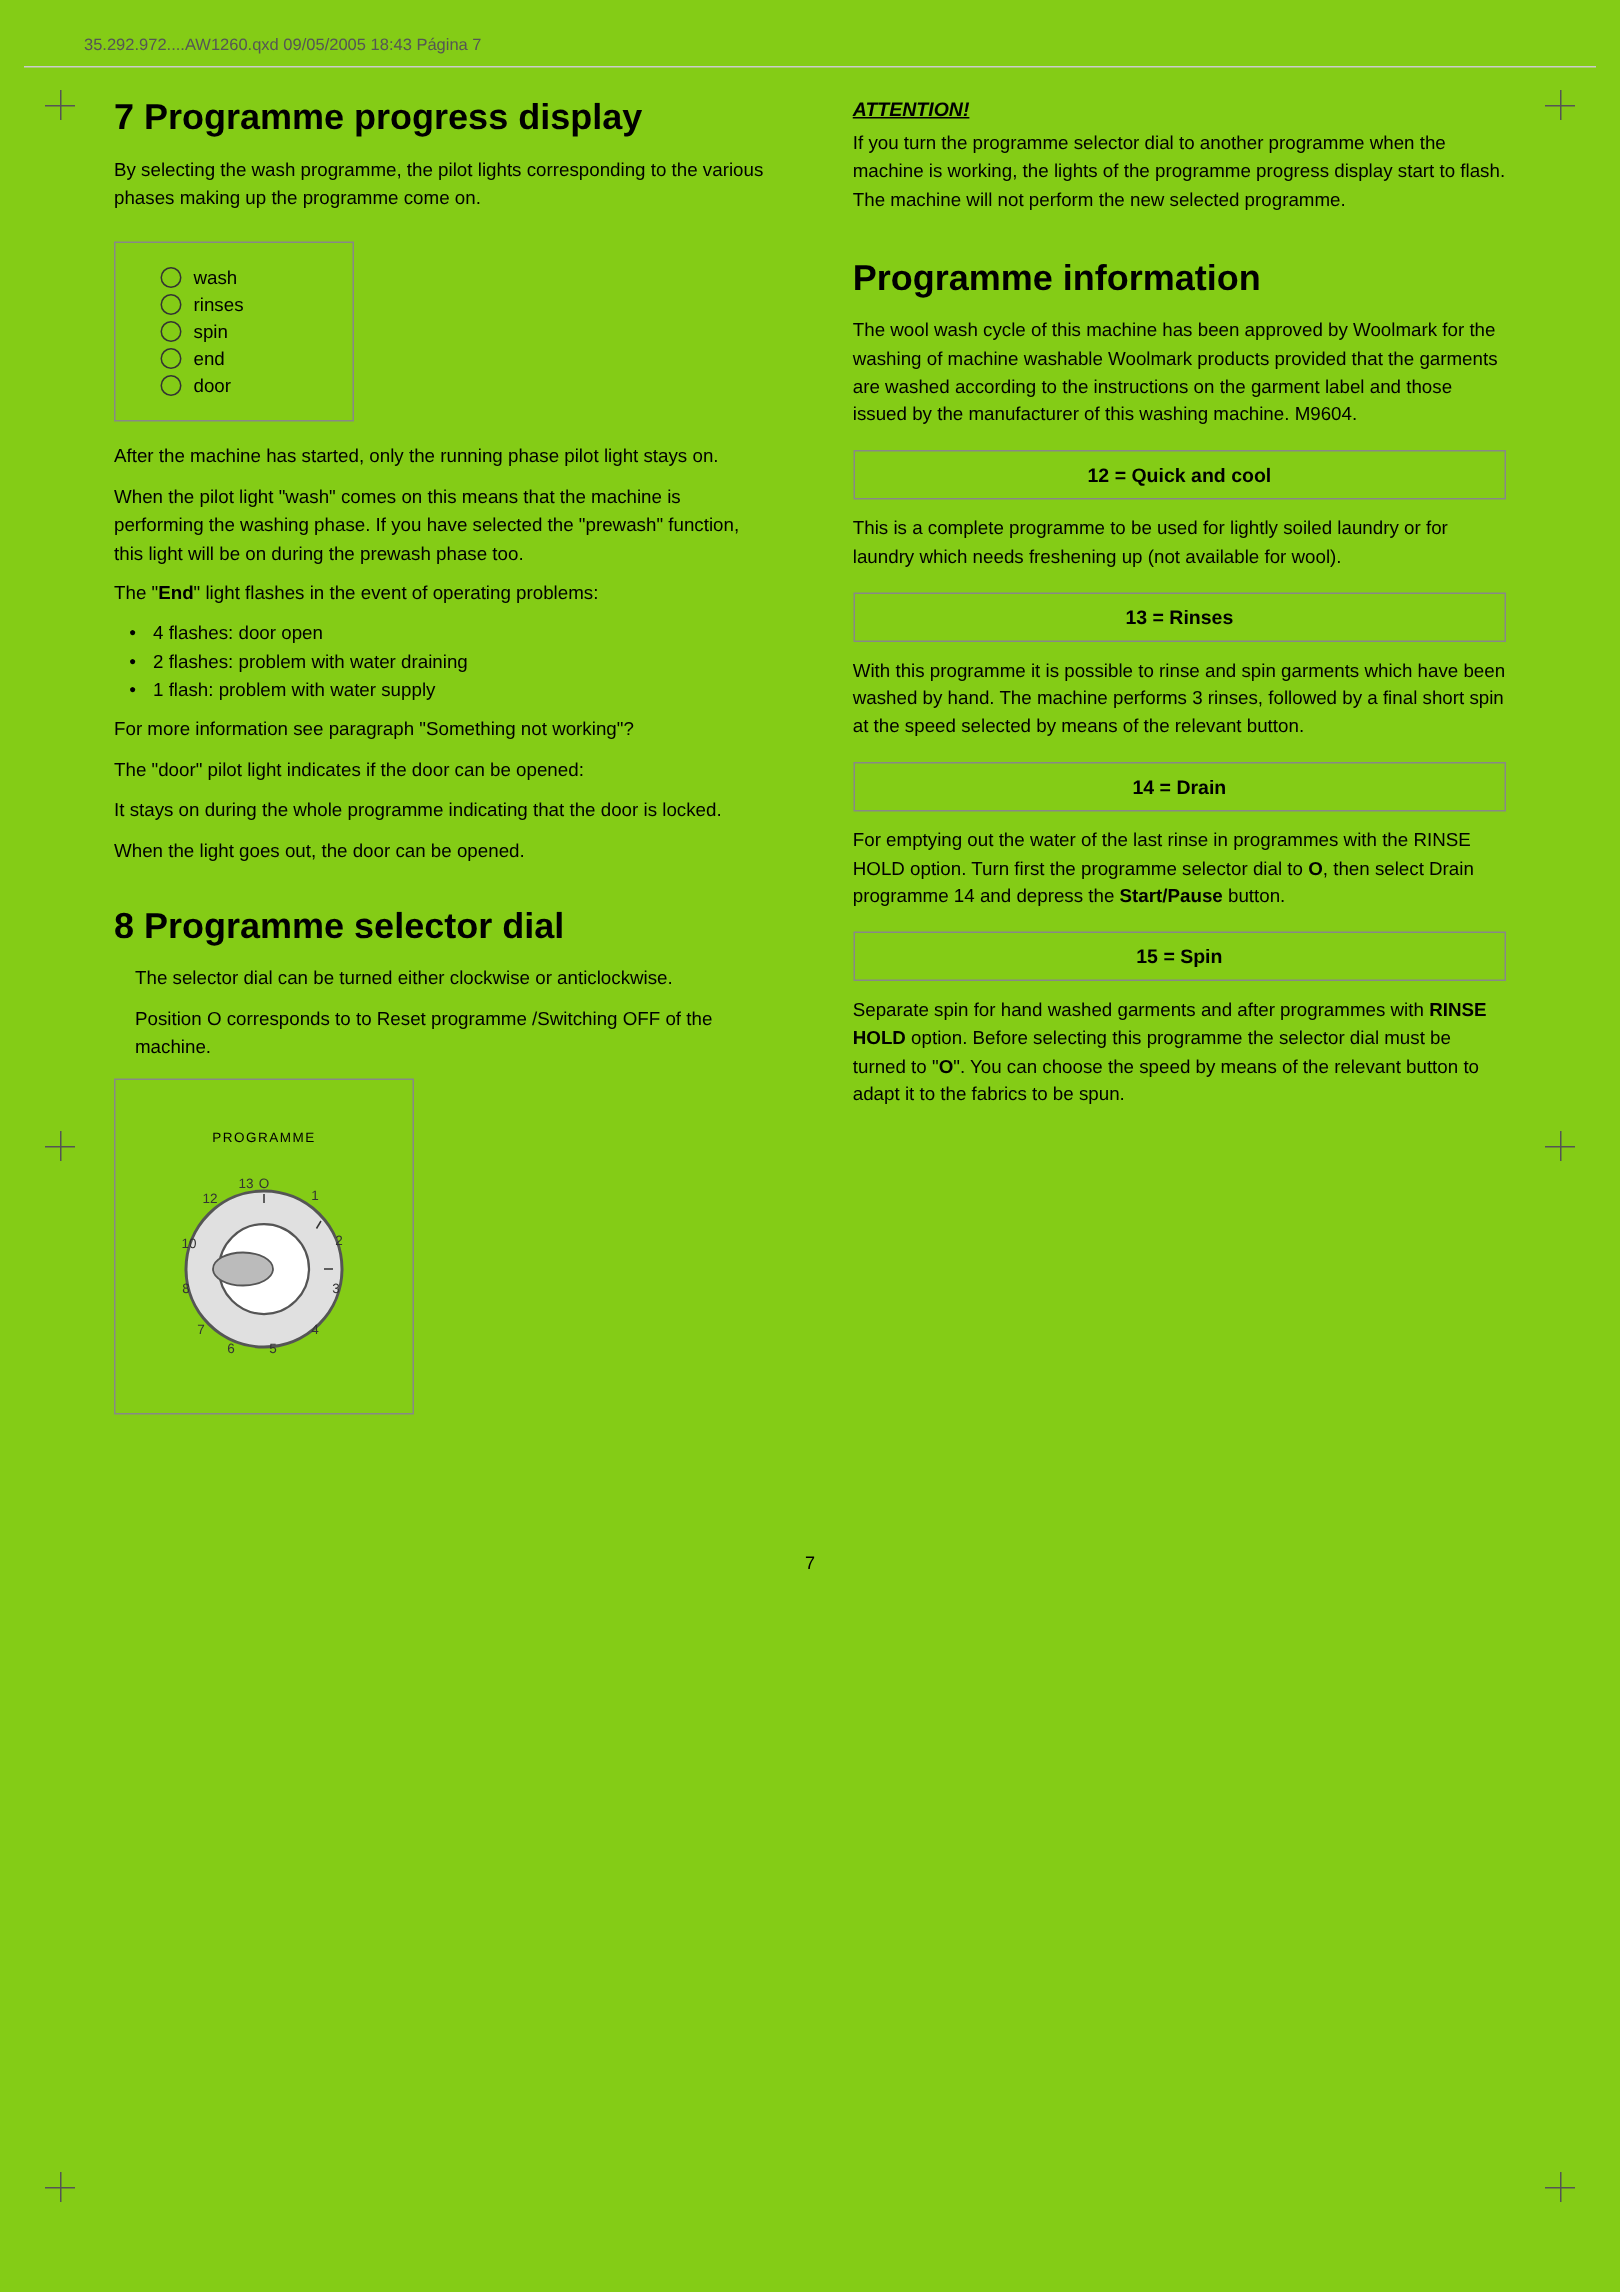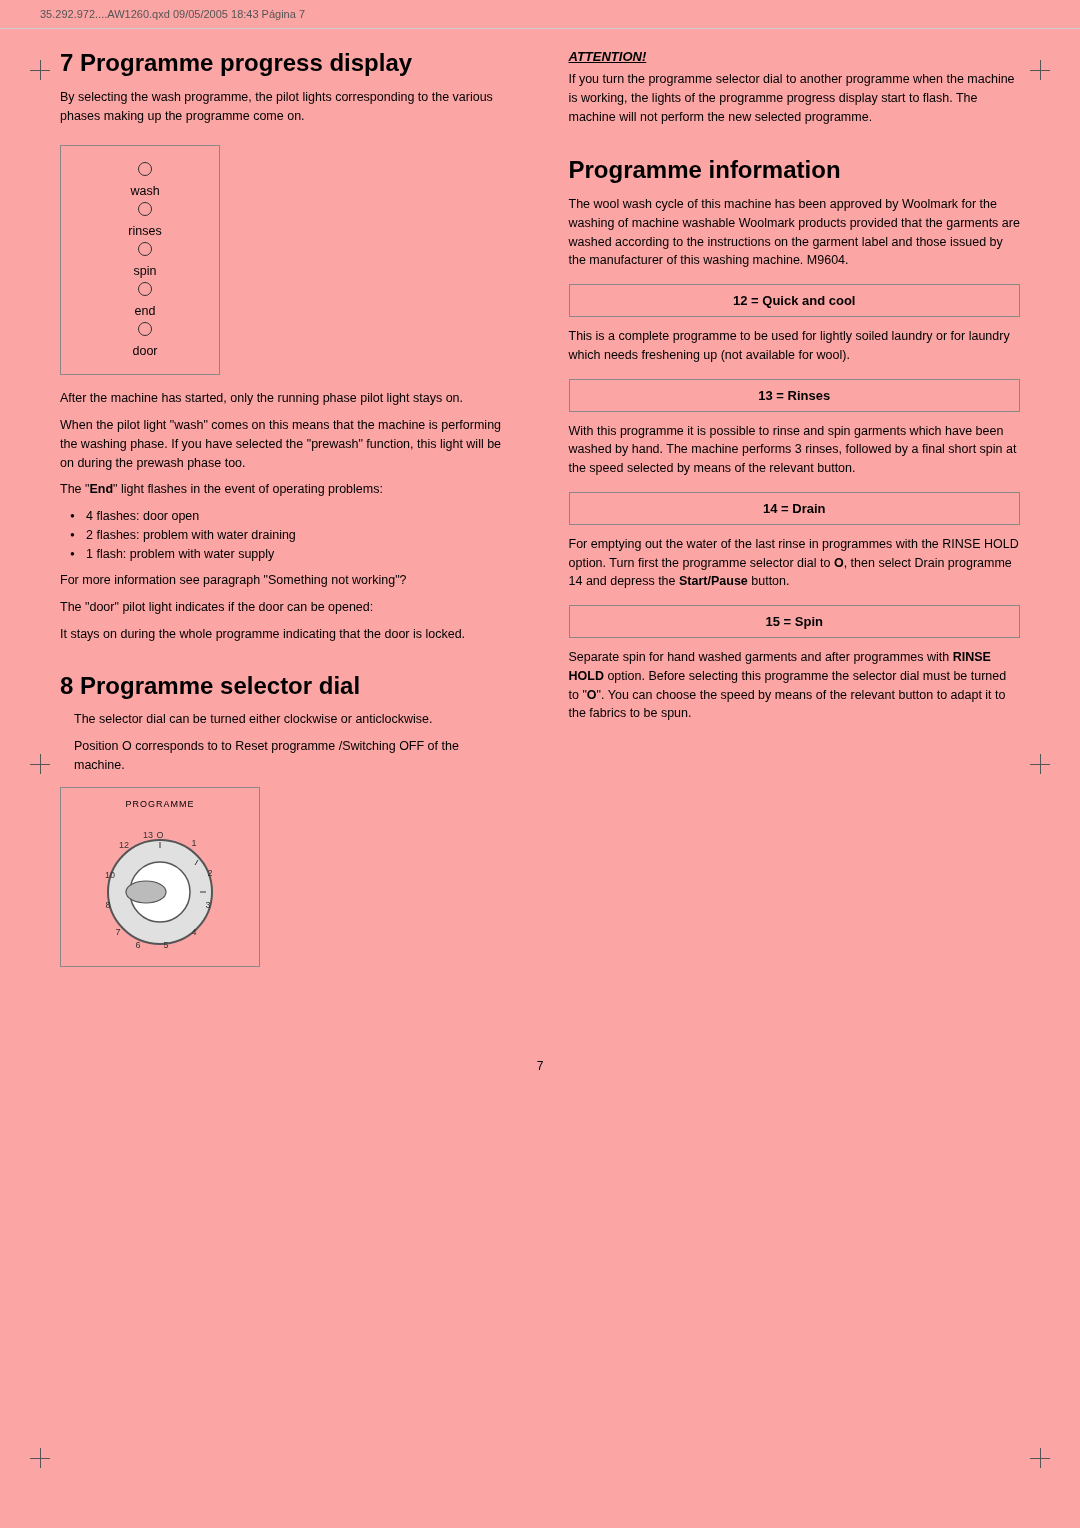--- a/index.html
+++ b/index.html
@@ -9,23 +9,23 @@
       font-size: 13px;
       color: #000;
       width: 1080px;
       min-height: 1528px;
       position: relative;
     }
 
     .page-container {
       width: 1080px;
       min-height: 1528px;
-      padding: 0;
+      padding: 16px;
       position: relative;
-      background: #fca5a5;
+      background: #84cc16;
     }
 
     
     .page-header {
       display: flex;
       justify-content: space-between;
       align-items: center;
       padding: 8px 40px;
       font-size: 11px;
       color: #555;
@@ -96,21 +96,20 @@
       margin: 12px 0 14px 0;
       min-width: 160px;
     }
 
     .display-item {
       display: flex;
       align-items: center;
       gap: 8px;
       margin: 4px 0;
       font-size: 12.5px;
-      flex-direction: column;
     }
 
     .circle-icon {
       width: 14px;
       height: 14px;
       border-radius: 50%;
       border: 1.5px solid #333;
       display: inline-block;
       flex-shrink: 0;
     }
@@ -146,21 +145,21 @@
 
     .dash-list li {
       font-size: 12.5px;
       line-height: 1.6;
     }
 
     
     .dial-box {
       border: 1px solid #888;
       width: 200px;
-      height: 180px;
+      height: 224px;
       margin: 12px 0;
       display: flex;
       flex-direction: column;
       align-items: center;
       justify-content: center;
       position: relative;
       overflow: hidden;
     }
 
     .dial-label {
@@ -268,20 +267,21 @@
         <li>4 flashes: door open</li>
         <li>2 flashes: problem with water draining</li>
         <li>1 flash: problem with water supply</li>
       </ul>
 
       <p class="body-text">For more information see paragraph "Something not working"?</p>
       <p class="body-text">The "door" pilot light indicates if the door can be opened:</p>
 
 
       <p class="body-text">It stays on during the whole programme indicating that the door is locked.</p>
+      <p class="body-text">When the light goes out, the door can be opened.</p>
 
       
       <h2 class="section-title" style="margin-top: 28px;">8 Programme selector dial</h2>
 
       <p class="indent-text">The selector dial can be turned either clockwise or anticlockwise.</p>
       <p class="indent-text">Position O corresponds to to Reset programme /Switching OFF of the machine.</p>
 
       
       <div class="dial-box">
         <div class="dial-label">PROGRAMME</div>

